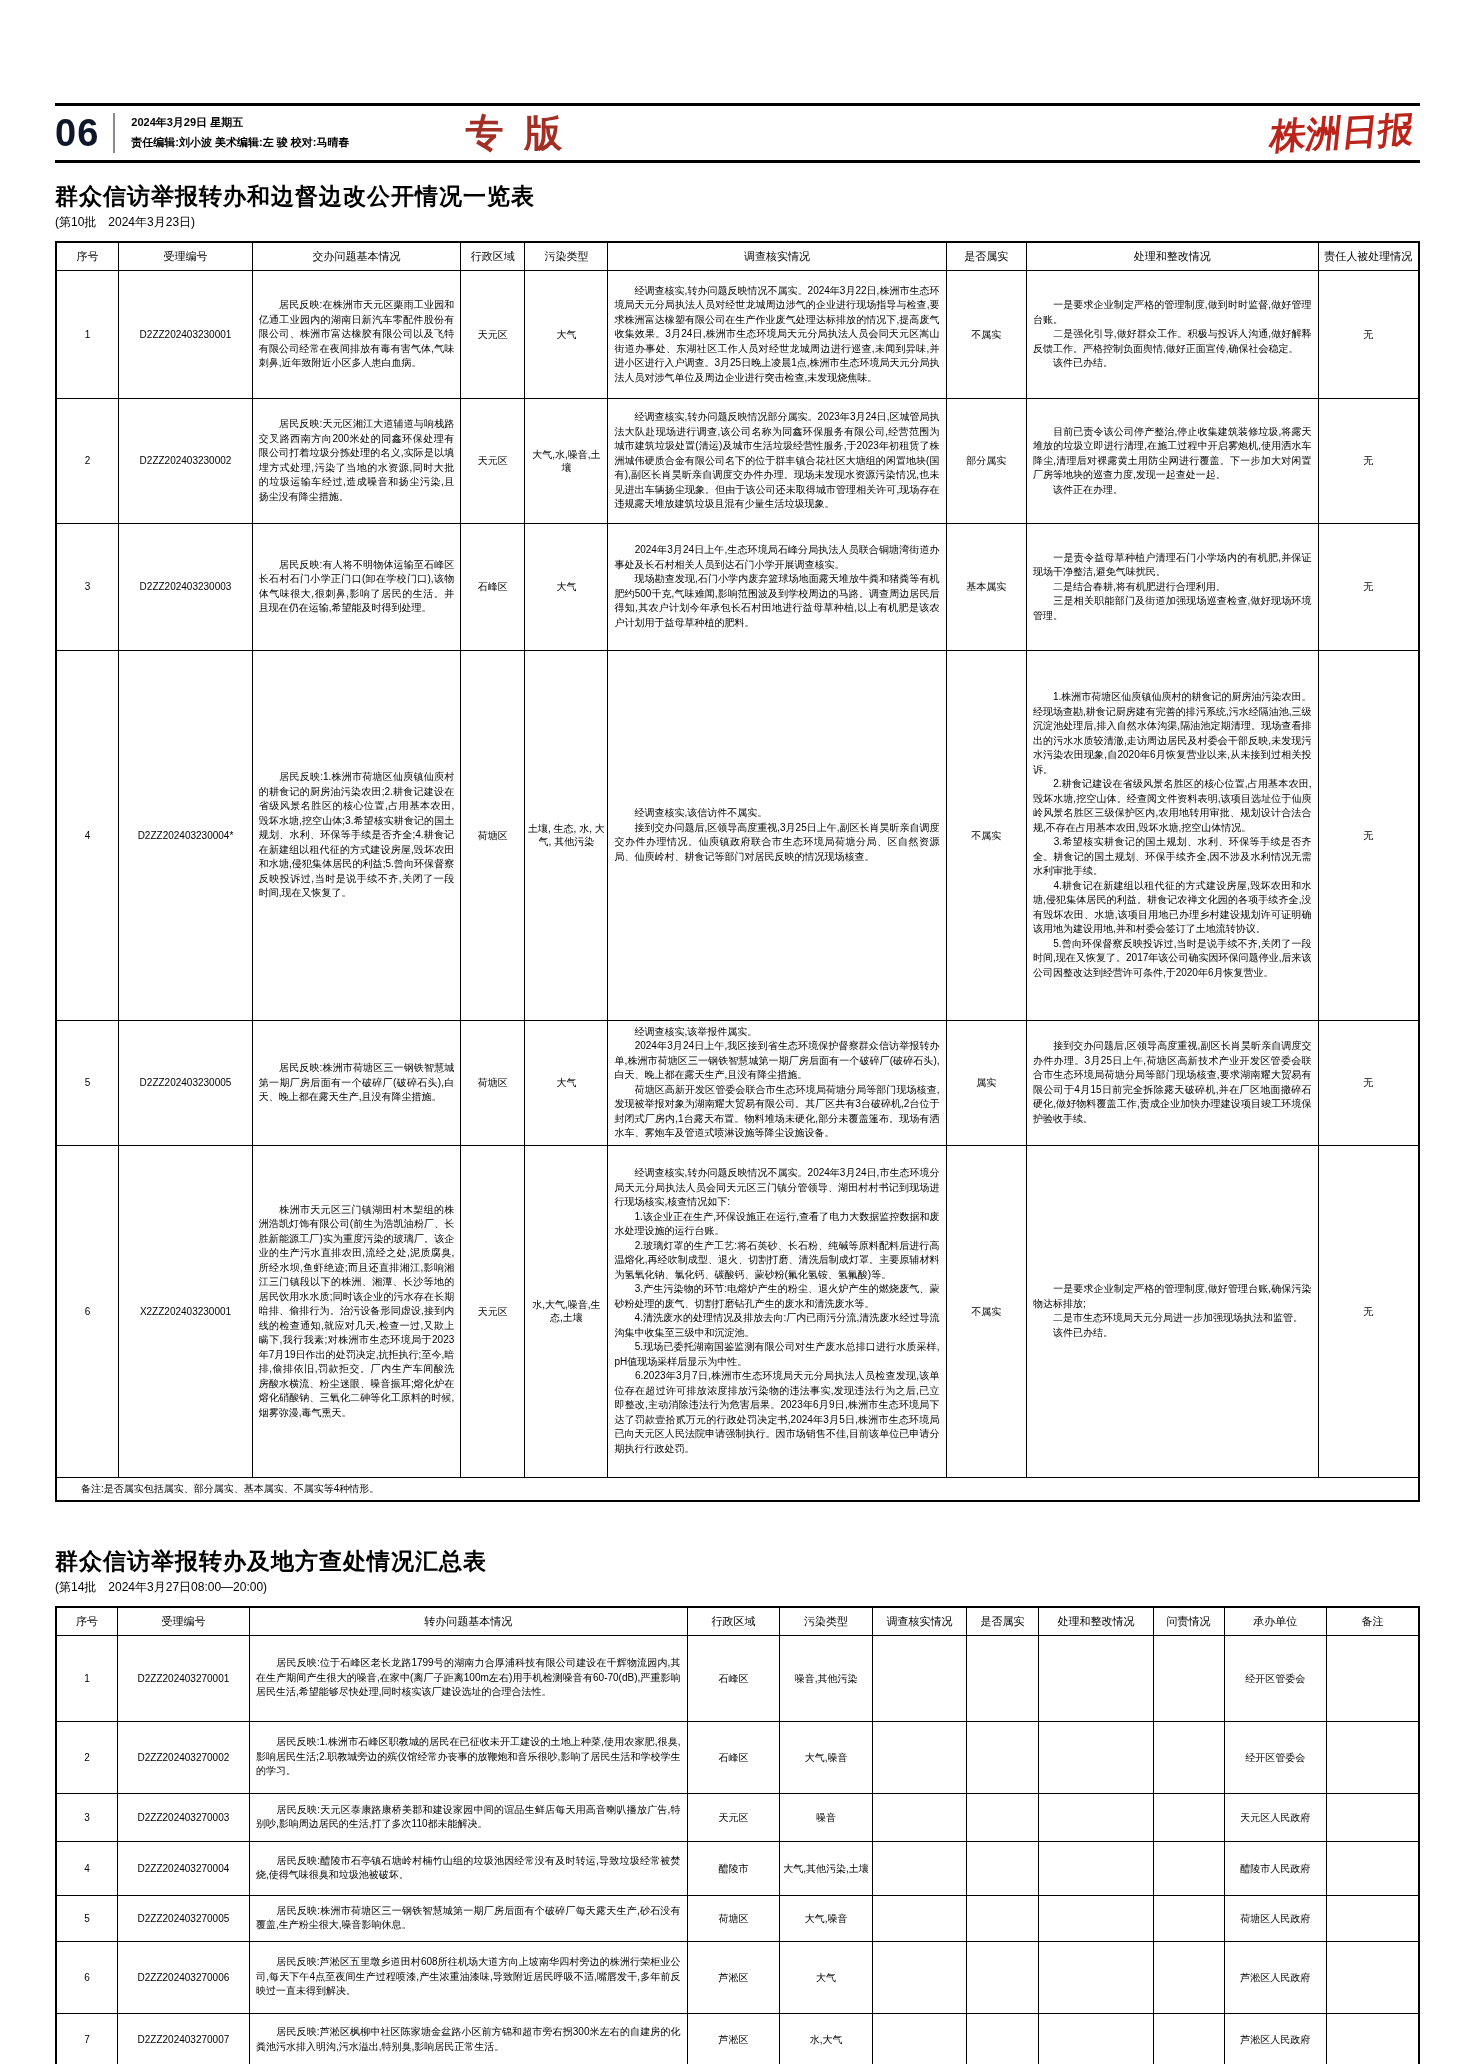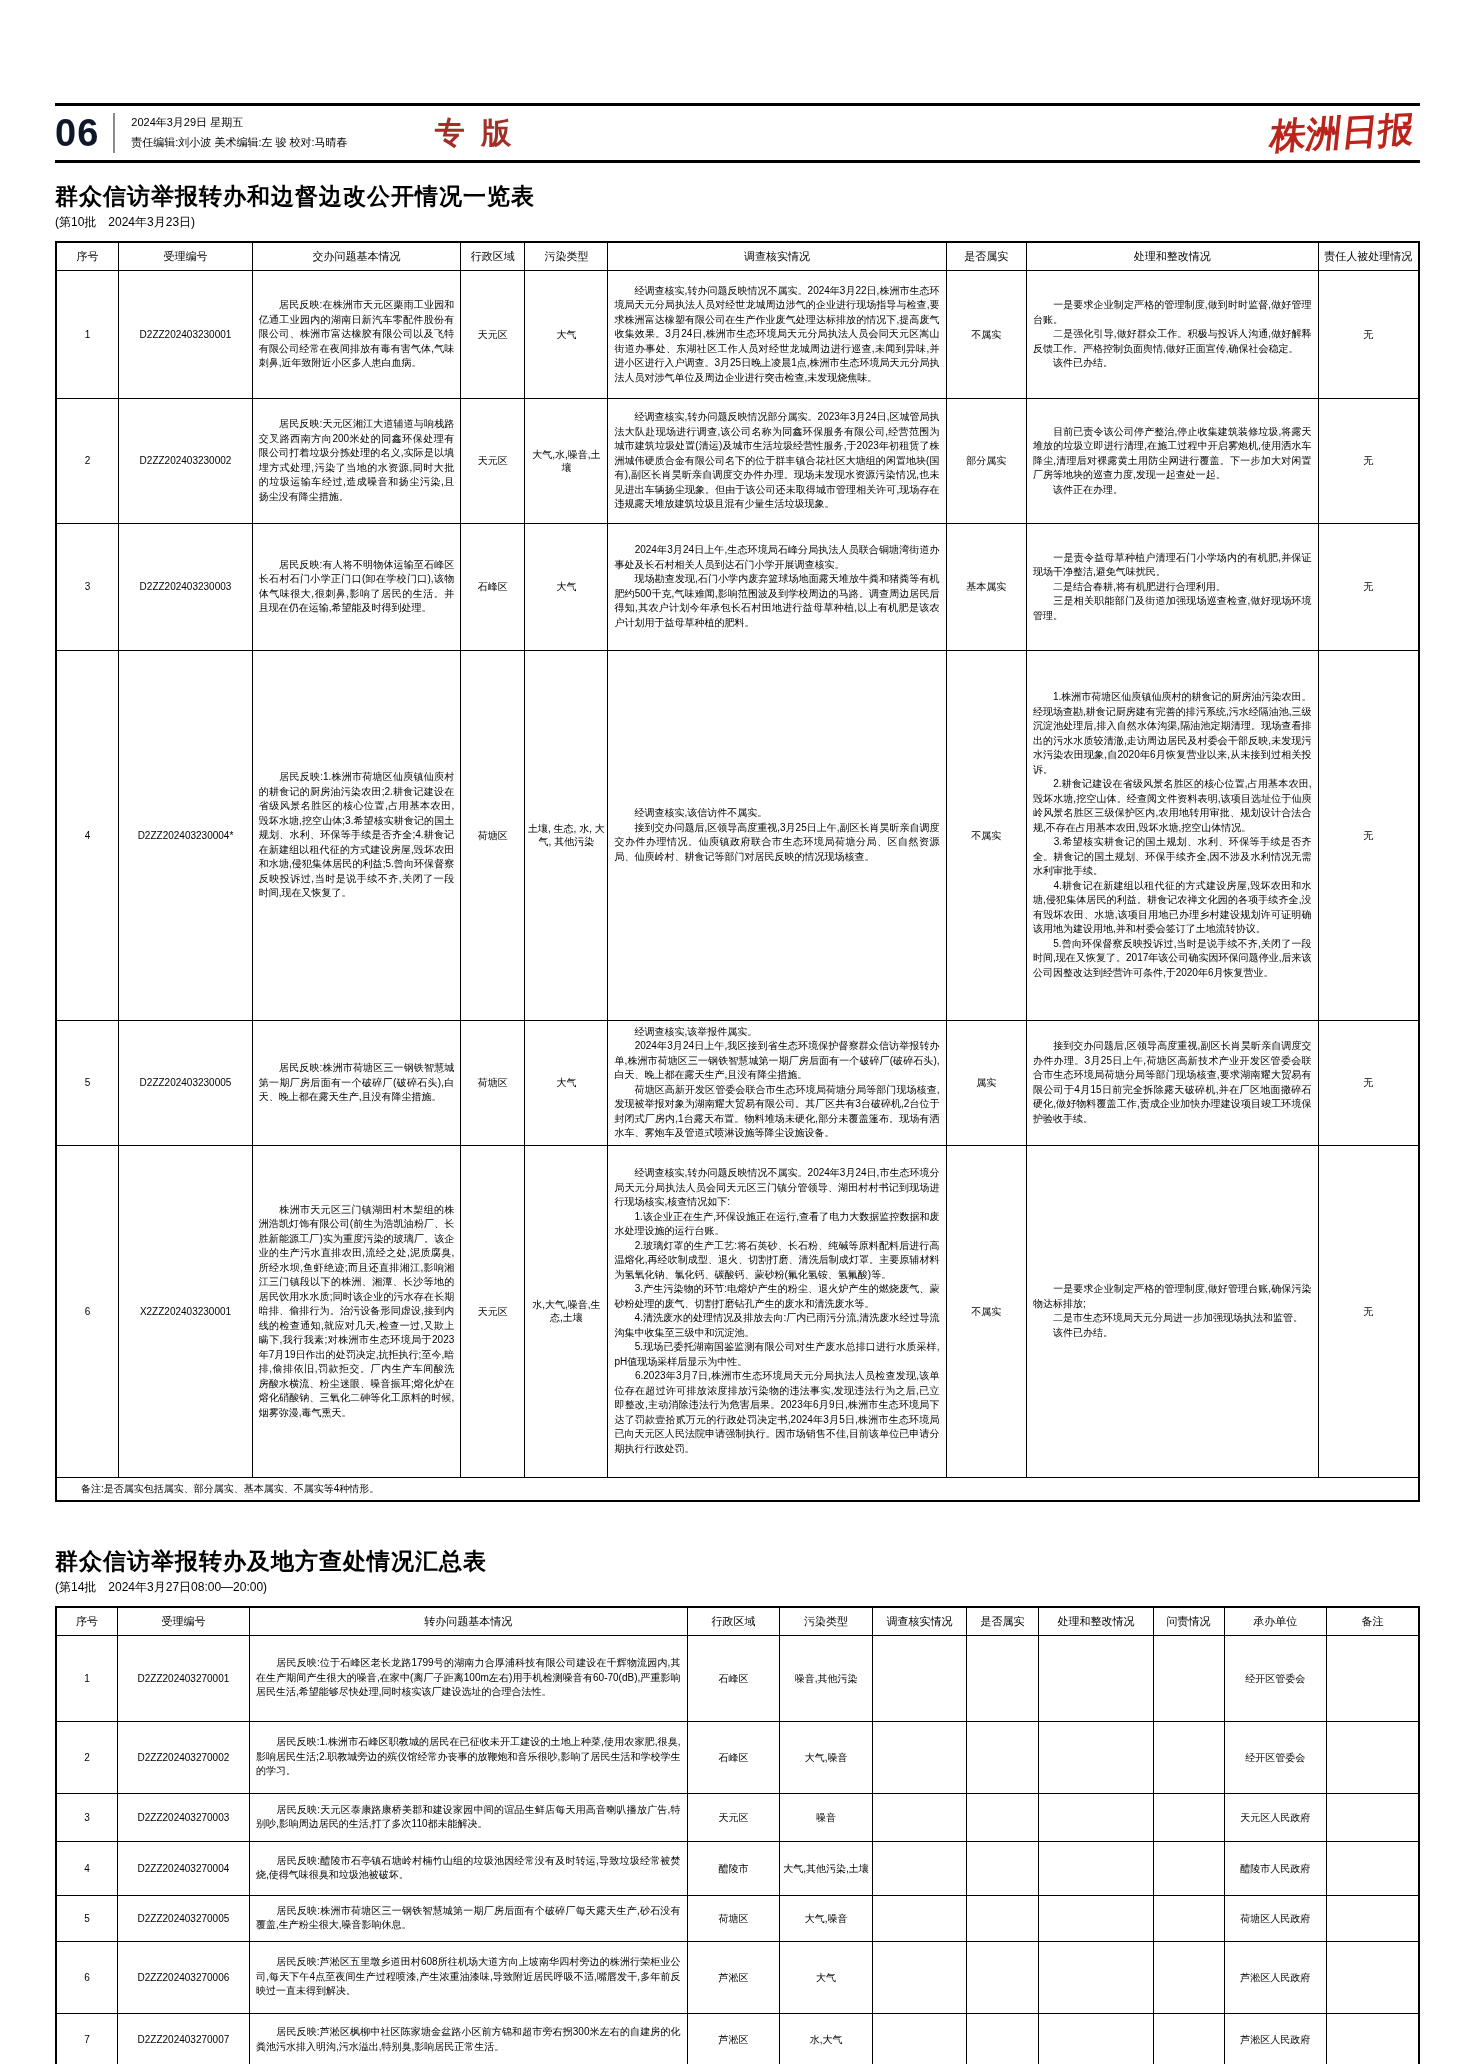--- a/index.html
+++ b/index.html
@@ -3,22 +3,22 @@
 <meta charset="utf-8">
 <style>
   html,body{margin:0;padding:0;background:#ffffff;}
   body{width:1475px;height:2064px;font-family:"Liberation Sans",sans-serif;color:#000;overflow:hidden;}
   .page{padding:0 55px;}
   .top-rule{border:none;border-top:3px solid #000;margin:103px 0 0 0;}
   .bottom-rule{border:none;border-top:3px solid #000;margin:0 0 0 0;}
   .header-strip{display:flex;align-items:center;height:54px;}
   .page-num{font-size:38px;font-weight:bold;color:#0f172a;line-height:1;letter-spacing:1px;}
   .v-divider{width:2px;height:40px;background:#8a8a8a;margin:0 16px 0 14px;}
-  .date-block{font-size:11px;line-height:1.8;}
-  .section-banner{font-size:30px;font-weight:bold;color:#a22f25;letter-spacing:0.55em;margin-left:87px;white-space:nowrap;font-family:Liberation Mono, monospace;}
+  .date-block{font-size:11px;line-height:1.8;font-weight:bold;}
+  .section-banner{font-size:38px;font-weight:bold;color:#a22f25;letter-spacing:0.55em;margin-left:116px;white-space:nowrap;font-family:Liberation Mono, monospace;}
   .masthead{margin-left:auto;margin-right:6px;font-size:36px;font-weight:bold;color:#bb241a;font-family:"DejaVu Serif",serif;transform:rotate(-3deg) skewX(-9deg);white-space:nowrap;}
   .table-title{font-size:23px;font-weight:bold;margin:18px 0 2px 0;letter-spacing:1px;}
   .table-subtitle{text-align:left;font-size:12px;margin:2px 0 10px 0;}
   table{width:100%;border-collapse:collapse;table-layout:fixed;border:2px solid #000;}
   th,td{border:1px solid #000;}
   th{font-size:11px;font-weight:normal;padding:6px 2px;line-height:1.35;}
   td{font-size:10px;vertical-align:middle;}
   td.c-center{text-align:center;padding:2px 2px;line-height:1.3;word-break:break-all;}
   td.c-text{text-align:justify;white-space:pre-wrap;line-height:1.45;padding:4px 6px;word-break:break-all;margin-top:38px;}
   td.note-cell{font-size:10px;text-align:left;padding:4px 24px;}

